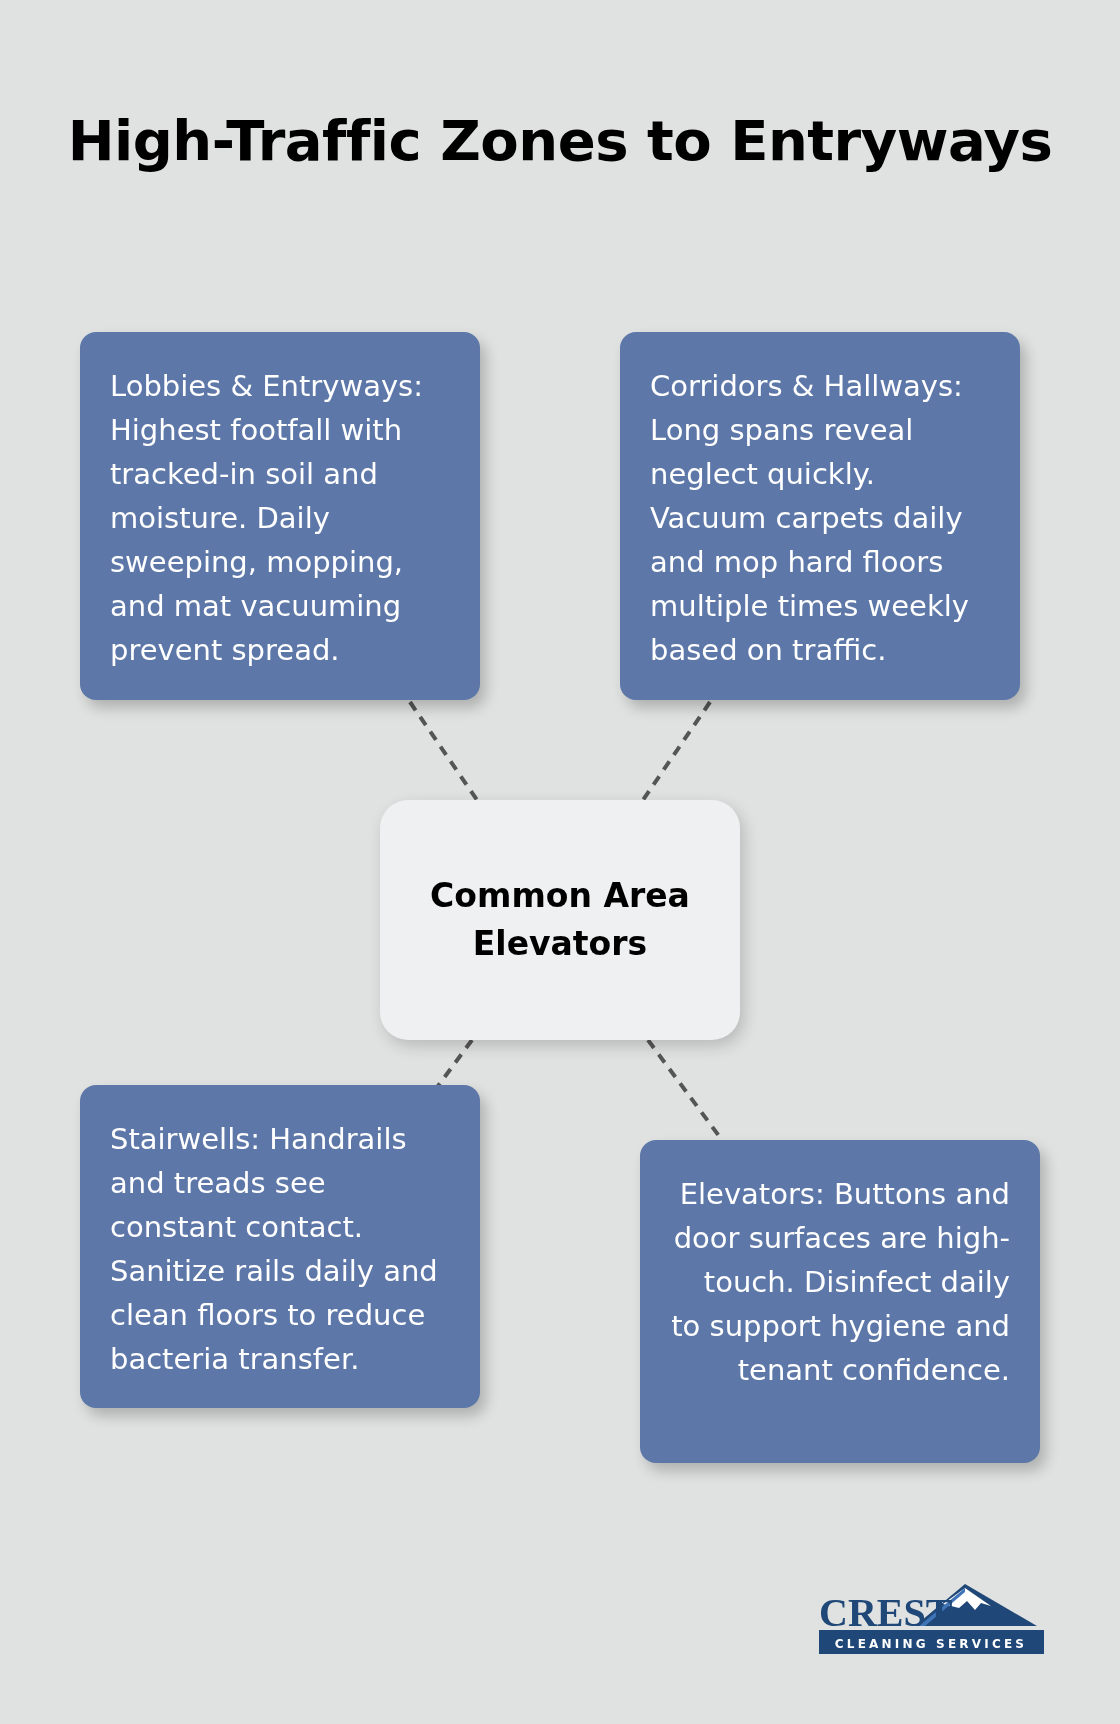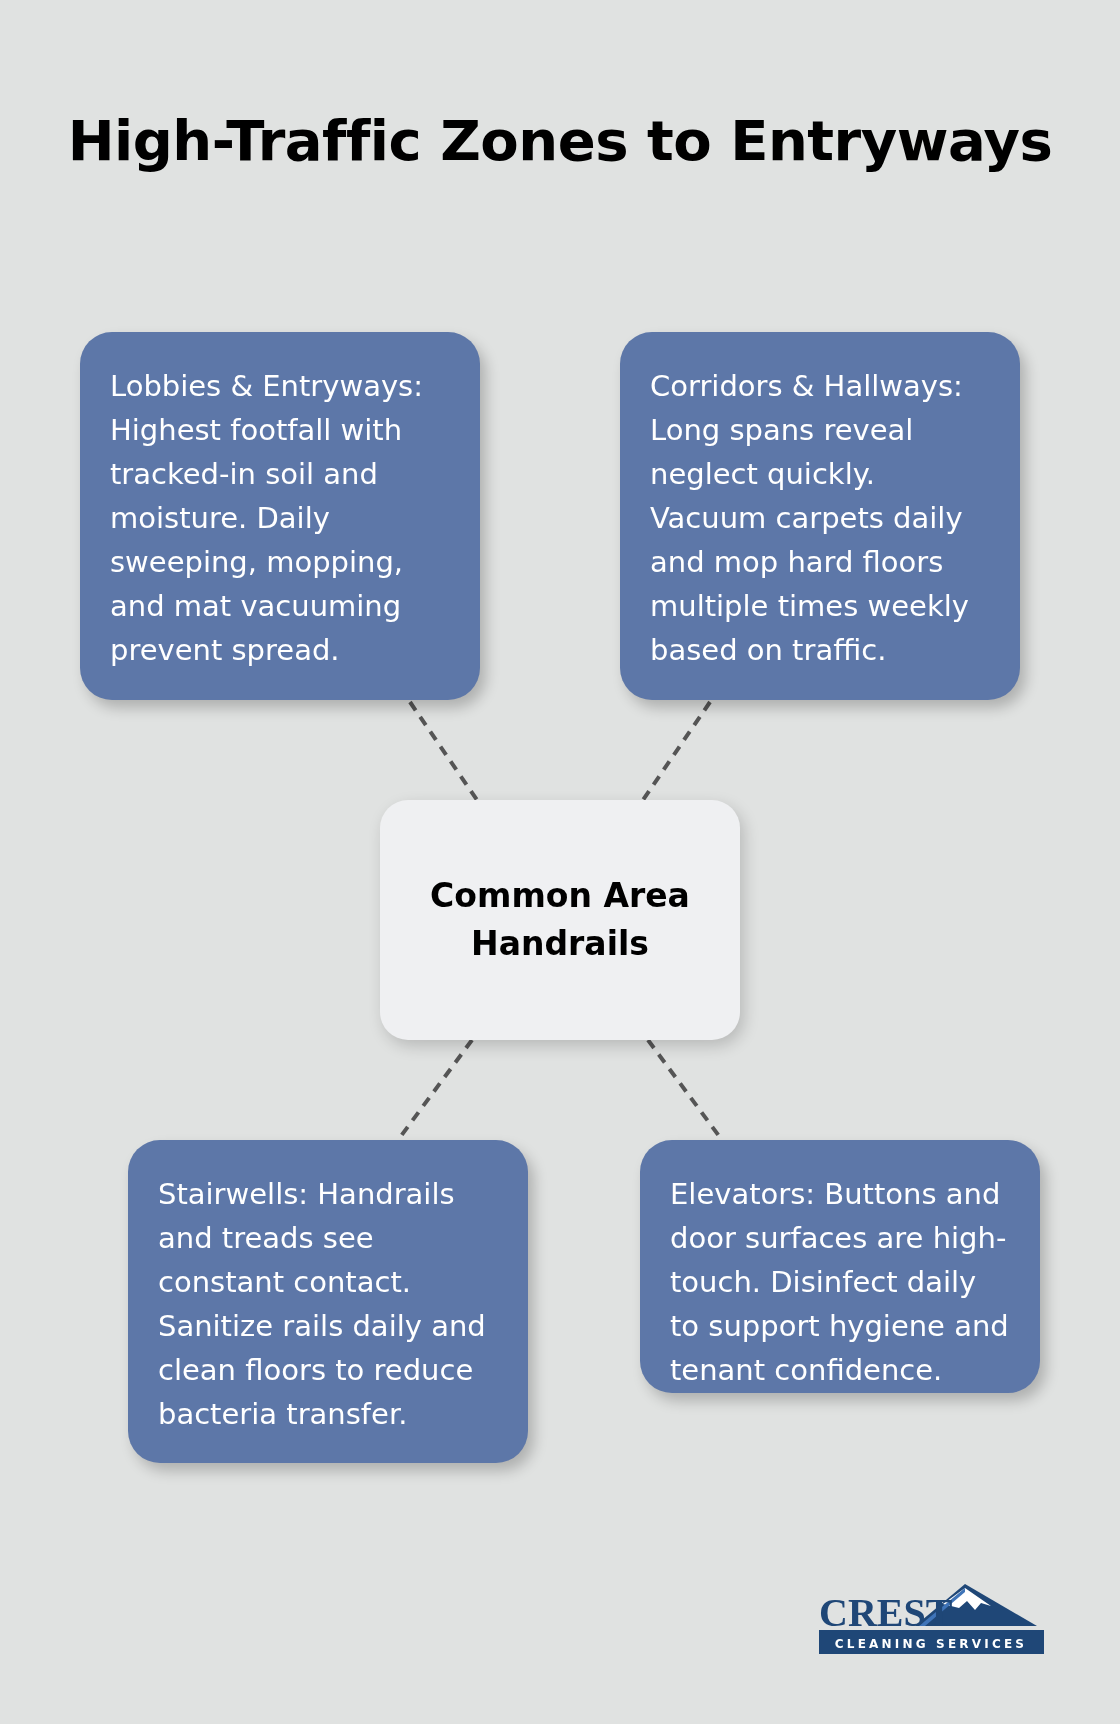--- a/index.html
+++ b/index.html
@@ -13,30 +13,30 @@
   .title {
     position: absolute; left: 0; top: 108px; width: 1120px;
     text-align: center; font-weight: bold; font-size: 56px;
     color: #000; letter-spacing: -0.5px;
     font-family: "DejaVu Sans", sans-serif;
   }
   .connectors { position: absolute; left: 0; top: 0; width: 1120px; height: 1724px; }
   .card {
     position: absolute; box-sizing: border-box;
     width: 400px; height: 368px;
-    background: #5d77a8; border-radius: 32px;
+    background: #5d77a8; border-radius: 16px;
     box-shadow: 6px 8px 14px rgba(0,0,0,0.22);
     padding: 32px 30px;
     color: #fff; font-size: 29px; line-height: 44px;
     font-family: "DejaVu Sans", sans-serif;
   }
   .card.tl { left: 80px; top: 332px; }
   .card.tr { left: 620px; top: 332px; }
-  .card.bl { left: 80px; top: 1140px; height: 323px; margin-left: 48px; }
-  .card.br { left: 640px; top: 1140px; height: 253px; }
+  .card.bl { left: 80px; top: 1085px; height: 323px; }
+  .card.br { left: 640px; top: 1140px; height: 323px; text-align: right; }
   .center {
     position: absolute; left: 380px; top: 800px; width: 360px; height: 240px;
     background: #eff0f2; border-radius: 28px;
     box-shadow: 4px 6px 16px rgba(0,0,0,0.18);
     display: flex; align-items: center; justify-content: center;
     text-align: center; font-weight: bold; font-size: 33px; line-height: 48px; color: #000;
   }
   .logo { position: absolute; left: 815px; top: 1582px; width: 235px; height: 80px; }
 </style>
 </head>
@@ -52,21 +52,21 @@
     <line x1="648" y1="1040" x2="722" y2="1140"></line>
   </g>
 </svg>
 
 <div class="card tl">Lobbies &amp; Entryways: Highest footfall with tracked-in soil and moisture. Daily sweeping, mopping, and mat vacuuming prevent spread.</div>
 <div class="card tr">Corridors &amp; Hallways: Long spans reveal neglect quickly. Vacuum carpets daily and mop hard floors multiple times weekly based on traffic.</div>
 <div class="card bl">Stairwells: Handrails and treads see constant contact. Sanitize rails daily and clean floors to reduce bacteria transfer.</div>
 <div class="card br">Elevators: Buttons and door surfaces are high-touch. Disinfect daily to support hygiene and tenant confidence.</div>
 
 <div class="center">
-  <span style="width:260px;">Common Area Handrails</span>
+  <span style="width:260px;">Common Area Elevators</span>
 </div>
 
 <svg class="logo" viewBox="0 0 235 80">
   <polygon points="100,44 150,2 222,44" fill="#1f4777"></polygon>
   <polygon points="128,22 150,6 176,24 166,21 160,28 152,19 144,26" fill="#ffffff"></polygon>
   <polygon points="104,44 150,6 150,10 110,44" fill="#3f74b8"></polygon>
   <text x="4" y="44" font-family="Liberation Serif, serif" font-weight="bold" font-size="40" fill="#1f4777">CREST</text>
   <rect x="4" y="48" width="225" height="24" fill="#1f4777"></rect>
   <text x="116" y="66" text-anchor="middle" font-family="DejaVu Sans, sans-serif" font-weight="bold" font-size="12" letter-spacing="3.2" fill="#ffffff">CLEANING SERVICES</text>
 </svg>

